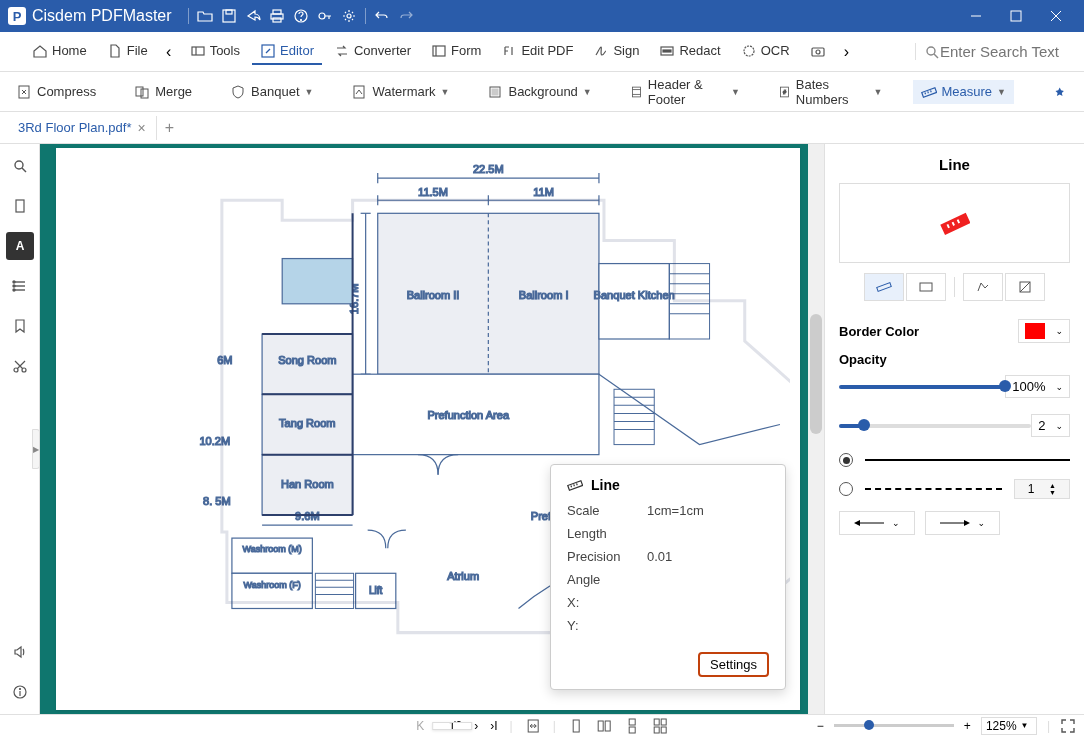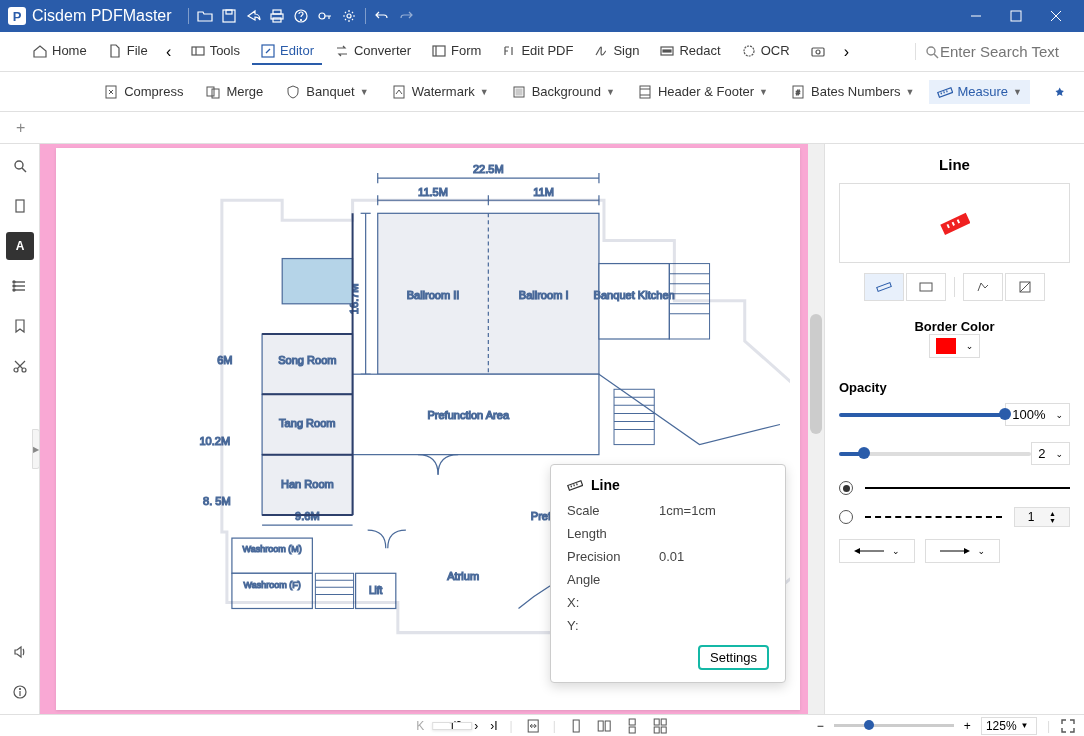--- a/index.html
+++ b/index.html
@@ -16,78 +16,78 @@
 
 
 .maintoolbar { height: 40px; border-bottom: 1px solid #e0e0e0; display: flex; align-items: center; padding: 0 24px; gap: 4px; }
 .maintoolbar .tab { display: flex; align-items: center; gap: 4px; padding: 4px 8px; font-size: 13px; color: #333; cursor: pointer; border-bottom: 2px solid transparent; }
 .maintoolbar .tab.active { color: #2a5caa; border-bottom-color: #2a5caa; }
 .maintoolbar .chev { width: 18px; display: flex; align-items: center; justify-content: center; cursor: pointer; }
 .maintoolbar .search-wrap { margin-left: auto; display: flex; align-items: center; border-left: 1px solid #e0e0e0; padding-left: 8px; }
 .maintoolbar .search-input { border: none; outline: none; font-size: 15px; width: 120px; }
 
 
-.subtoolbar { height: 40px; border-bottom: 1px solid #e0e0e0; display: flex; align-items: center; padding: 0 8px; gap: 6px; justify-content: flex-end; }
+.subtoolbar { height: 40px; border-bottom: 1px solid #e0e0e0; display: flex; align-items: center; padding: 0 8px; gap: 22px; justify-content: flex-end; }
 .subtoolbar .sbtn { display: flex; align-items: center; gap: 5px; padding: 4px 8px; font-size: 13px; color: #333; cursor: pointer; }
 .subtoolbar .sbtn.active { background: #e8f0fb; color: #2a5caa; }
 .subtoolbar .dd { font-size: 9px; color: #666; }
 .subtoolbar .pin { margin-left: 8px; color: #2a5caa; }
 
 
 .doctabs { height: 32px; border-bottom: 1px solid #e0e0e0; display: flex; align-items: center; padding: 0 8px; }
 .doctabs .tab { display: flex; align-items: center; gap: 6px; padding: 4px 10px; font-size: 13px; color: #2a5caa; border-right: 1px solid #e0e0e0; }
 .doctabs .tab .close { color: #888; cursor: pointer; font-size: 14px; }
 .doctabs .addtab { margin-left: 8px; color: #888; cursor: pointer; font-size: 16px; }
 
 
 .main { display: flex; height: 570px; }
 .leftbar { width: 40px; border-right: 1px solid #e0e0e0; display: flex; flex-direction: column; align-items: center; padding-top: 8px; gap: 12px; position: relative; }
 .leftbar .lb-icon { width: 28px; height: 28px; display: flex; align-items: center; justify-content: center; cursor: pointer; color: #555; border-radius: 3px; }
 .leftbar .lb-icon.active { background: #333; color: #fff; }
 .leftbar .bottom { position: absolute; bottom: 8px; display: flex; flex-direction: column; gap: 12px; }
 .leftbar .handle { position: absolute; right: -1px; top: 50%; width: 8px; height: 40px; background: #f5f5f5; border: 1px solid #ddd; border-radius: 0 3px 3px 0; display: flex; align-items: center; justify-content: center; cursor: pointer; font-size: 8px; color: #888; }
 
-.canvas-wrap { flex: 1; background: #f9a8d4; position: relative; overflow: hidden; padding-left: 32px; }
+.canvas-wrap { flex: 1; background: #0f766e; position: relative; overflow: hidden; padding-left: 32px; }
 .canvas-scroll { position: absolute; right: 0; top: 0; bottom: 0; width: 16px; background: #f0f0f0; }
 .canvas-scroll .thumb { position: absolute; left: 2px; right: 2px; top: 170px; height: 120px; background: #ccc; border-radius: 6px; }
 .page { position: absolute; left: 16px; top: 4px; right: 24px; bottom: 4px; background: #fff; box-shadow: 0 1px 3px rgba(0,0,0,0.1); }
 .floorplan { position: absolute; inset: 10px; }
 
 .rightpanel { width: 260px; border-left: 1px solid #e0e0e0; padding: 12px 14px; overflow: hidden; position: relative; }
 .rightpanel h3 { text-align: center; font-size: 15px; font-weight: 700; margin-bottom: 10px; }
 .rightpanel .preview { border: 1px solid #ddd; height: 80px; display: flex; align-items: center; justify-content: center; margin-bottom: 10px; }
 .rightpanel .iconrow { display: flex; justify-content: center; gap: 2px; margin-bottom: 18px; }
 .rightpanel .iconrow .ic { width: 40px; height: 28px; display: flex; align-items: center; justify-content: center; border: 1px solid #ddd; cursor: pointer; }
 .rightpanel .iconrow .ic.active { background: #e8f0fb; }
 .rightpanel .iconrow .sep { width: 1px; background: #ddd; margin: 4px 6px; }
-.rightpanel .row { display: flex; align-items: center; justify-content: space-between; margin-bottom: 22px; font-size: 13px; flex-direction: column; }
+.rightpanel .row { display: flex; align-items: center; justify-content: space-between; margin-bottom: 9px; font-size: 13px; }
 .rightpanel .label { font-weight: 600; font-size: 13px; margin-bottom: 8px; }
 .rightpanel .colorbox { width: 20px; height: 16px; background: #f00; }
 .rightpanel .dd2 { border: 1px solid #ddd; padding: 3px 6px; display: flex; align-items: center; gap: 10px; font-size: 13px; cursor: pointer; }
 .rightpanel .slider-row { display: flex; align-items: center; margin-bottom: 16px; }
 .rightpanel .slider { flex: 1; height: 4px; background: #2a5caa; position: relative; border-radius: 2px; }
 .rightpanel .slider .knob { position: absolute; right: -6px; top: -5px; width: 12px; height: 12px; background: #2a5caa; border-radius: 50%; }
 .rightpanel .slider.short .track-fill { position: absolute; left:0; top:0; bottom:0; background:#2a5caa; border-radius:2px; }
 .rightpanel .radio-row { display: flex; align-items: center; gap: 12px; margin-bottom: 12px; }
 .rightpanel .radio { width: 14px; height: 14px; border: 1px solid #555; border-radius: 50%; display: flex; align-items: center; justify-content: center; }
 .rightpanel .radio.sel::after { content:''; width: 7px; height: 7px; background:#333; border-radius:50%; }
 .rightpanel .lineprev { flex:1; height: 2px; background: #000; }
 .rightpanel .lineprev.dash { background: none; border-top: 2px dashed #000; height:0; }
 .rightpanel .stepper { width: 56px; border:1px solid #ddd; display:flex; align-items:center; background:#f5f5f5; }
 .rightpanel .stepper input { width: 32px; border:none; background:transparent; text-align:center; font-size:12px; }
 .rightpanel .stepper .arrows { display:flex; flex-direction:column; font-size:7px; line-height:7px; padding: 2px; }
 .rightpanel .arrowbox { border:1px solid #ddd; padding: 6px 14px; display:flex; align-items:center; gap:8px; cursor:pointer; }
 
 
 .popup { position: absolute; left: 550px; top: 464px; width: 236px; background: #fff; border: 1px solid #ccc; box-shadow: 0 4px 12px rgba(0,0,0,0.15); border-radius: 4px; padding: 12px 16px; font-size: 13px; }
 .popup .ttl { display: flex; align-items: center; gap: 8px; font-weight: 600; font-size: 14px; margin-bottom: 10px; }
-.popup .prow { display: flex; margin-bottom: 8px; gap: 12px; }
+.popup .prow { display: flex; margin-bottom: 8px; }
 .popup .prow .k { width: 80px; color: #444; }
 .popup .prow .v { color: #444; }
-.popup .settings-btn { float: right; border: 2px solid #14b8a6; border-radius: 4px; padding: 3px 10px; font-size: 13px; cursor: pointer; margin-top: 4px; }
+.popup .settings-btn { float: right; border: 2px solid #c2410c; border-radius: 4px; padding: 3px 10px; font-size: 13px; cursor: pointer; margin-top: 11px; }
 
 
 .statusbar { height: 22px; border-top: 1px solid #e0e0e0; display: flex; align-items: center; padding: 0 8px; font-size: 12px; gap: 10px; position: absolute; bottom: 0; left: 0; right: 0; }
 .statusbar .mid { position:absolute; left: 50%; transform: translateX(-50%); display:flex; align-items:center; gap: 12px; }
 .statusbar .right { margin-left:auto; display:flex; align-items:center; gap: 10px; }
 .statusbar .zslider { width: 120px; height: 3px; background: #ccc; position: relative; }
 .statusbar .zslider .k { position:absolute; left: 30px; top:-4px; width:10px; height:10px; background:#2a5caa; border-radius:50%; }
 .statusbar input.page { width: 40px; border:1px solid #ddd; text-align:center; font-size:12px; }
 .statusbar .zoominput { width: 56px; border:1px solid #ddd; display:flex; align-items:center; padding: 1px 4px; font-size:12px; }
 
@@ -322,20 +322,24 @@
       <span class="dd">▼</span>
     </div>
   <div class="sbtn pin">
       <svg class="ic16" viewBox="0 0 16 16" fill="#2a5caa">
         <path d="M8 2l2 4 4 1-3 3 1 4-4-2-4 2 1-4-3-3 4-1z" transform="scale(0.7) translate(3 3)"></path>
       </svg>
     </div>
 </div>
 
 <div class="doctabs">
+  <div class="tab">
+    <span>3Rd Floor Plan.pdf*</span>
+    <span class="close">×</span>
+  </div>
   <div class="addtab">+</div>
 </div>
 
 <div class="main">
   <div class="leftbar">
     <div class="lb-icon">
         <svg class="ic16" viewBox="0 0 16 16" fill="none" stroke="currentColor" stroke-width="1.4">
           <circle cx="7" cy="7" r="4"></circle>
           <line x1="10" y1="10" x2="14" y2="14"></line>
         </svg>

